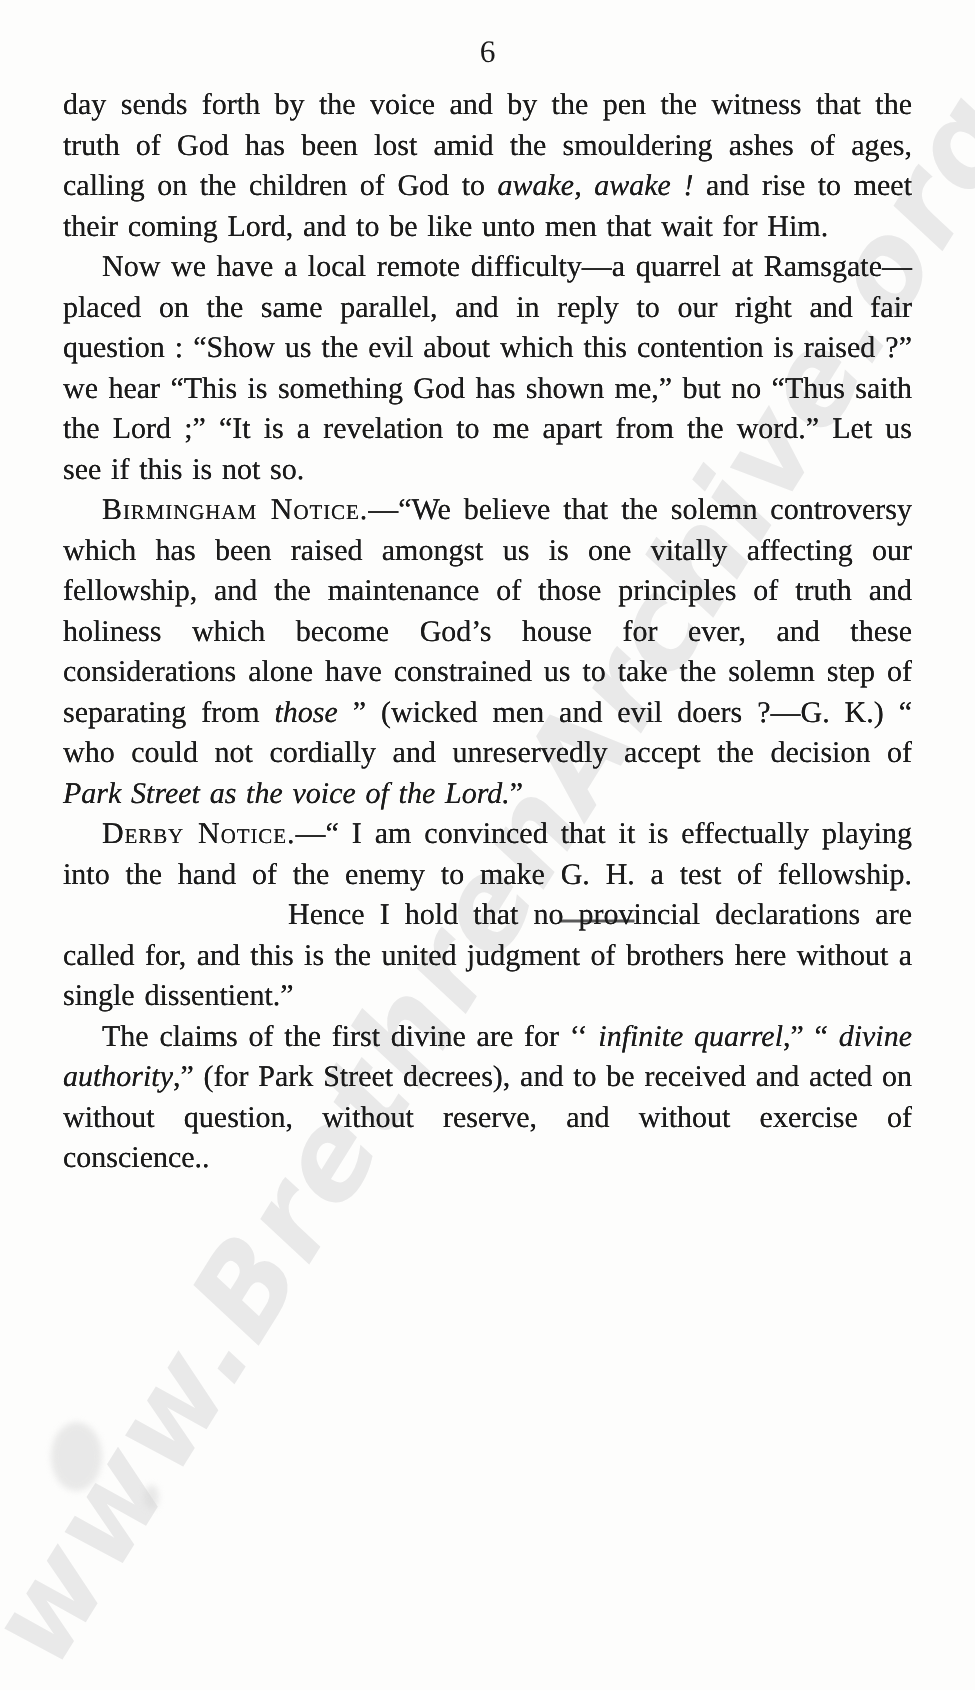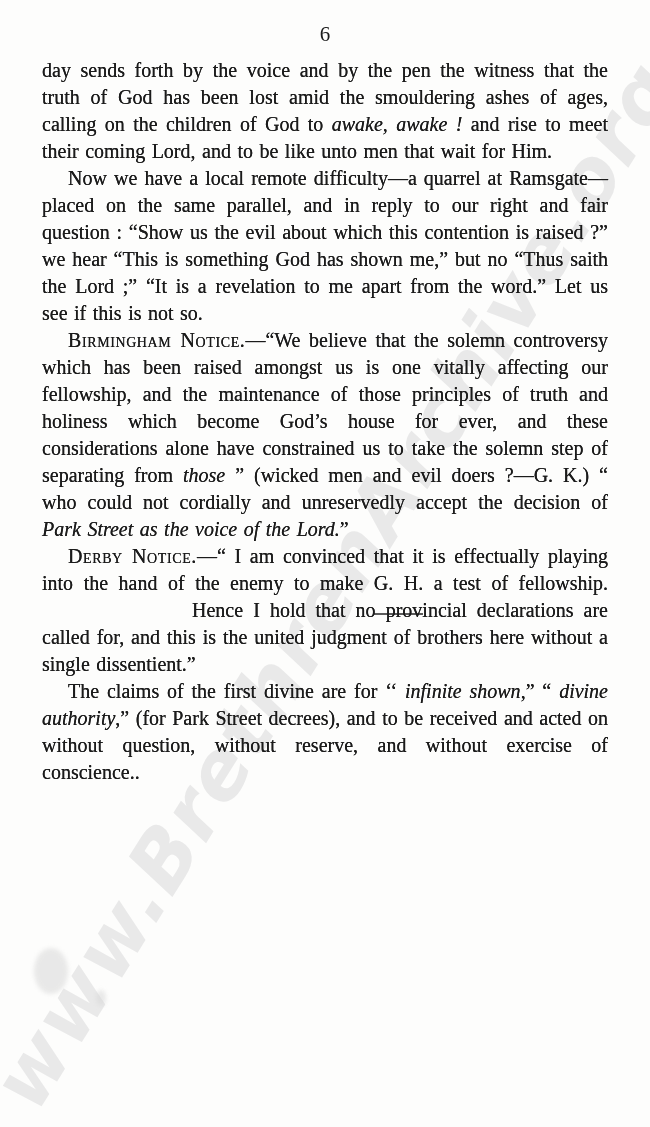--- a/index.html
+++ b/index.html
@@ -76,17 +76,17 @@
 <body>
 
 <div class="page">
   <div class="watermark" style="color: rgb(233, 233, 233);">www.BrethrenArchive.org</div>
   <div class="page-number">6</div>
   <div class="page-text">
       <p class="para"><span class="run">day sends forth by the voice and by the pen the witness that the truth of God has been lost amid the smouldering ashes of ages, calling on the children of God to </span><span class="run italic">awake, awake !</span><span class="run"> and rise to meet their coming Lord, and to be like unto men that wait for Him.</span></p>
       <p class="para indent"><span class="run">Now we have a local remote difficulty—a quarrel at Ramsgate—placed on the same parallel, and in reply to our right and fair question : “Show us the evil about which this contention is raised ?” we hear “This is something God has shown me,” but no “Thus saith the Lord ;” “It is a revelation to me apart from the word.”  Let us see if this is not so.</span></p>
       <p class="para indent"><span class="run smallcaps">Birmingham Notice.</span><span class="run">—“We believe that the solemn controversy which has been raised amongst us is one vitally affecting our fellowship, and the maintenance of those principles of truth and holiness which become God’s house for ever, and these considerations alone have constrained us to take the solemn step of separating from </span><span class="run italic">those</span><span class="run"> ” (wicked men and evil doers ?—G. K.) “ who could not cordially and unreservedly accept the decision of </span><span class="run italic">Park Street as the voice of the Lord.</span><span class="run">”</span></p>
       <p class="para indent"><span class="run smallcaps">Derby Notice.</span><span class="run">—“ I am convinced that it is effectually playing into the hand of the enemy to make </span><span class="run underline">G. H.</span><span class="run"> a test of fellowship.</span><span class="run gap"></span><span class="run">Hence I hold that no provincial declarations are called for, and this is the united judgment of brothers here without a single dissentient.”</span></p>
-      <p class="para indent"><span class="run">The claims of the first divine are for ‘‘ </span><span class="run italic">infinite shown</span><span class="run">,” “ </span><span class="run italic">divine authority</span><span class="run">,” (for Park Street decrees), and to be received and acted on without question, without reserve, and without exercise of conscience..</span></p>
+      <p class="para indent"><span class="run">The claims of the first divine are for ‘‘ </span><span class="run italic">infinite quarrel</span><span class="run">,” “ </span><span class="run italic">divine authority</span><span class="run">,” (for Park Street decrees), and to be received and acted on without question, without reserve, and without exercise of conscience..</span></p>
     </div>
   <div class="smudge s1"></div>
   <div class="smudge s2"></div>
 </div>
 
 </body></html>

